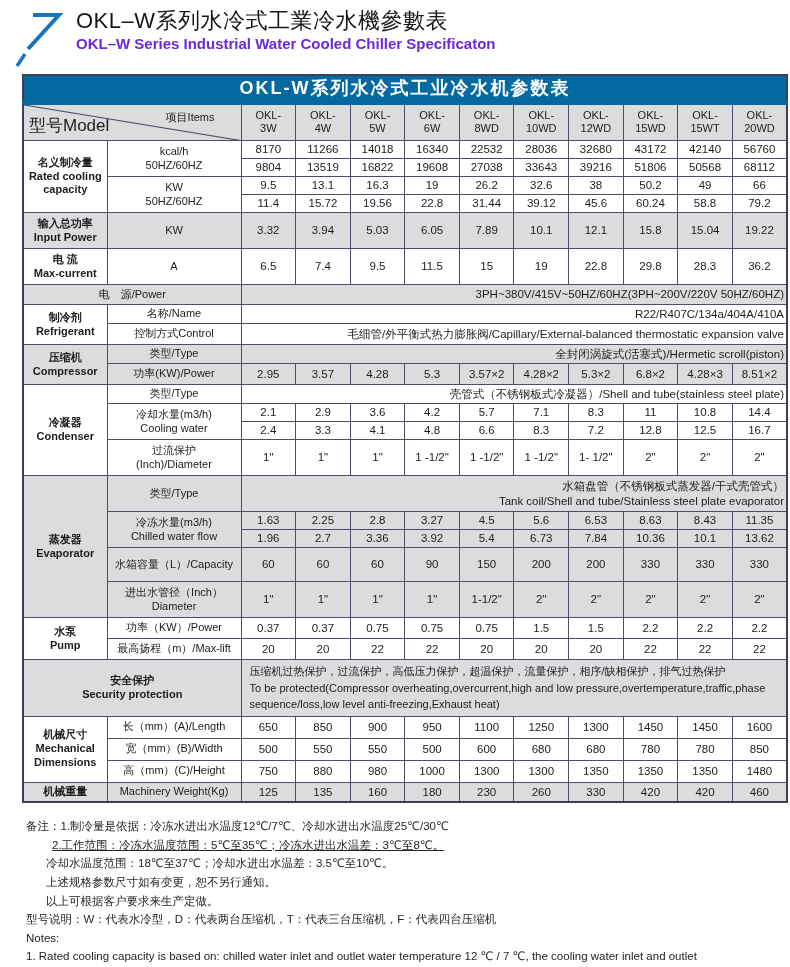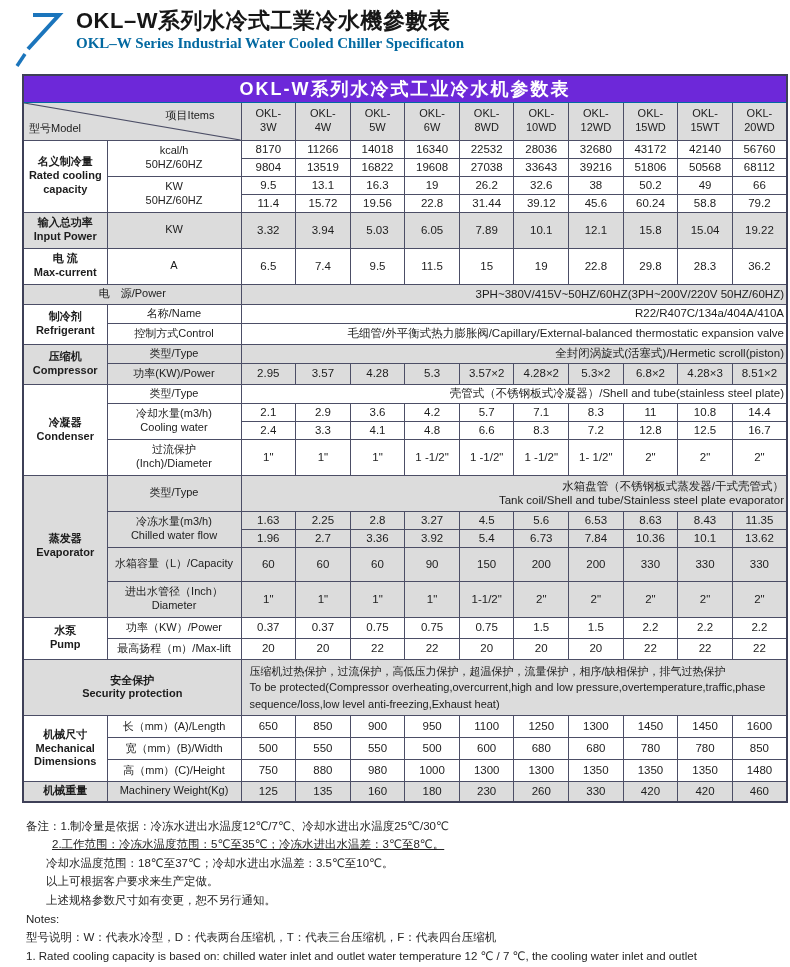--- a/index.html
+++ b/index.html
@@ -4,55 +4,55 @@
 <style>
   * { margin:0; padding:0; box-sizing:border-box; }
   html,body { background:#ffffff; }
   body {
     width:790px; height:967px; position:relative; overflow:hidden;
     font-family:"Liberation Sans","DejaVu Sans",sans-serif; color:#1c1c1c;
   }
   
   .pg-head { position:relative; padding:8px 0 0 76px; height:68px; }
   .logo { position:absolute; left:13px; top:6px; }
-  .page-title { font-size:22px; font-weight:bold; color:#161616; letter-spacing:.5px; line-height:1.2; }
-  .page-subtitle { font-size:15px; font-weight:bold; color:#0369a1; margin-top:1px;font-family:Liberation Serif, serif; }
+  .page-title { font-size:22px; font-weight:normal; color:#161616; letter-spacing:.5px; line-height:1.2; }
+  .page-subtitle { font-size:15px; font-weight:bold; color:#6d28d9; margin-top:1px; }
   
   table.spec {
     border-collapse:collapse; table-layout:fixed; width:766px;
     margin:6px 0 0 22px; border:2px solid #3e4057;
   }
   col.c-label { width:84px; } col.c-item { width:134px; }
   td {
     border:1px solid #4c4e66; text-align:center; vertical-align:middle;
     font-size:11px; line-height:1.25; padding:1px 2px; color:#1c1c1c;
     overflow:hidden; word-break:break-word;
   }
   tr.g td { background:#dcdcdc; }
   tr.titlebar td {
-    background:#6d28d9; color:#ffffff; font-size:18px; font-weight:bold;
-    height:27px; letter-spacing:2px; border-bottom:1px solid #0369a1;
+    background:#0369a1; color:#ffffff; font-size:18px; font-weight:bold;
+    height:27px; letter-spacing:2px; border-bottom:4px solid #0369a1;
   }
   tr.hdr { height:38px; } tr.hdr td { background:#dcdcdc; }
   tr.p { height:18px; }
   tr.s1 { height:20px; }
   tr.s2 { height:36px; }
   tr.h21 { height:21px;border-radius:6px; }
   tr.h19 { height:19px; }
   tr.h34 { height:34px; }
   tr.h36 { height:36px; }
   tr.sec { height:56px; }
   tr.dim { height:22px; }
   td.lab { font-size:11px;font-weight:bold; }
   td.v { font-size:11.5px; }
   td.wide { font-size:11.5px;text-align:right; }
   
   td.corner { position:relative; padding:0; }
   td.corner svg.diag { position:absolute; left:0; top:0; width:100%; height:100%; }
-  .c-model { position:absolute; left:5px; bottom:4px; font-size:11px; }
+  .c-model { position:absolute; left:5px; bottom:4px; font-size:17px; }
   .c-items { position:absolute; right:26px; top:6px; font-size:11px; }
   
   td.sec-val { text-align:left; padding:3px 8px; font-size:11px; line-height:1.5; }
   
   .notes { margin:14px 0 0 26px; font-size:11.5px; line-height:1.62; color:#242424; width:748px; }
   .notes .ln { white-space:normal; }
   .ind-a { margin-left:26px;text-decoration:underline; } .ind-b { margin-left:20px; }
 </style>
 </head>
 <body>
@@ -466,20 +466,20 @@
         <td class="v">420</td>
         <td class="v">460</td>
   </tr>
 </tbody>
   </table>
 
 <div class="notes">
   <div class="ln">备注：1.制冷量是依据：冷冻水进出水温度12℃/7℃、冷却水进出水温度25℃/30℃</div>
   <div class="ln ind-a">2.工作范围：冷冻水温度范围：5℃至35℃；冷冻水进出水温差：3℃至8℃。</div>
   <div class="ln ind-b">冷却水温度范围：18℃至37℃；冷却水进出水温差：3.5℃至10℃。</div>
+  <div class="ln ind-b">上述规格参数尺寸如有变更，恕不另行通知。</div>
   <div class="ln ind-b">以上可根据客户要求来生产定做。</div>
-  <div class="ln ind-b">上述规格参数尺寸如有变更，恕不另行通知。</div>
+  <div class="ln">型号说明：W：代表水冷型，D：代表两台压缩机，T：代表三台压缩机，F：代表四台压缩机</div>
   <div class="ln">Notes:</div>
-  <div class="ln">型号说明：W：代表水冷型，D：代表两台压缩机，T：代表三台压缩机，F：代表四台压缩机</div>
   <div class="ln">1. Rated cooling capacity is based on: chilled water inlet and outlet water temperature 12 ℃ / 7 ℃, the cooling water inlet and outlet</div>
   <div class="ln">temperature 25 ℃ / 30 ℃</div>
 
 </div>
 
 </body></html>

